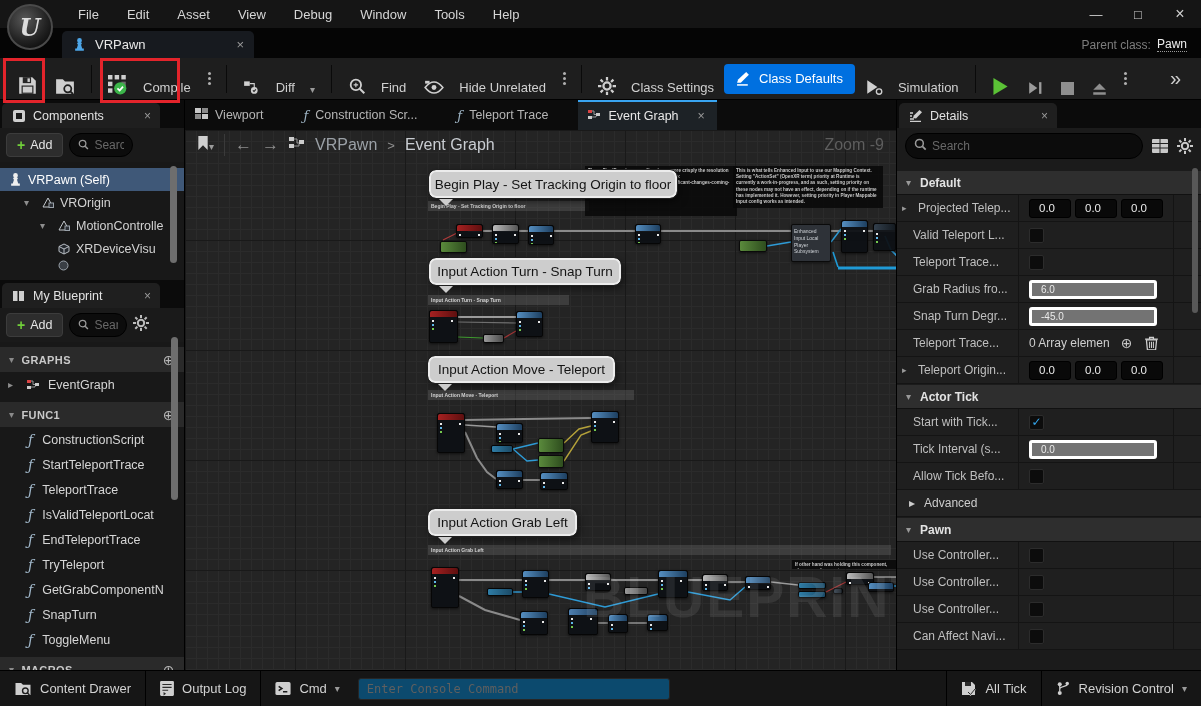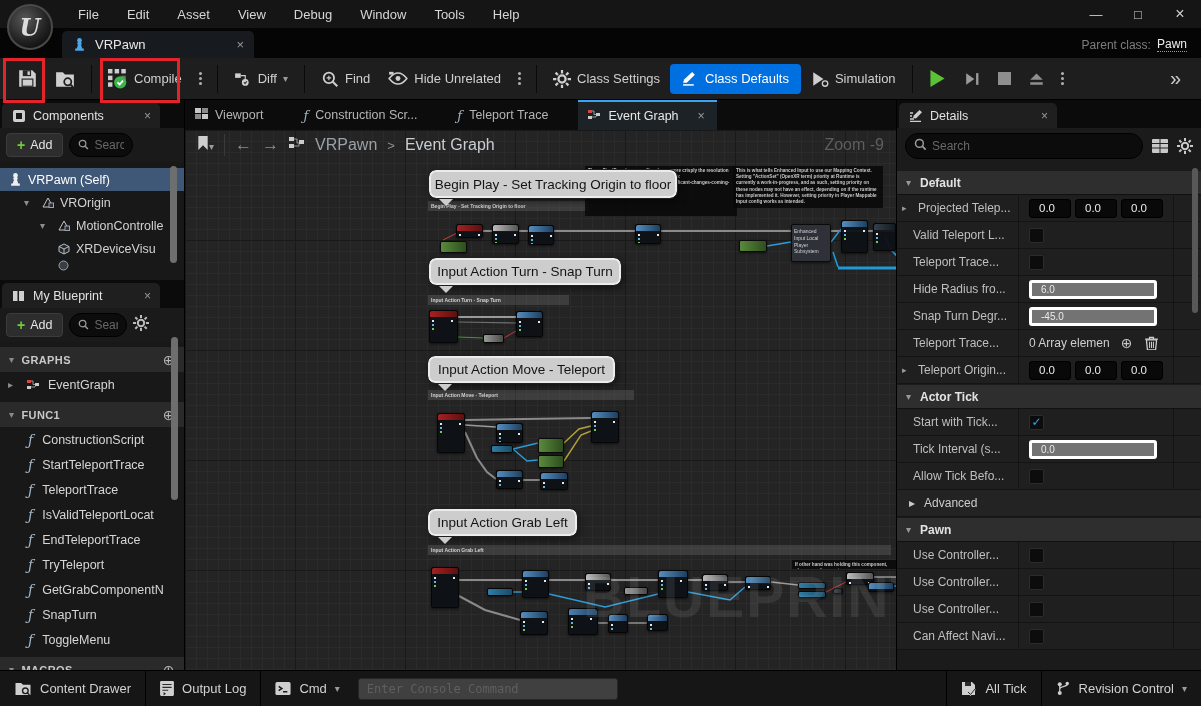--- a/index.html
+++ b/index.html
@@ -13,21 +13,21 @@
 .wbtn{width:42px;display:flex;align-items:center;justify-content:center;color:#cfcfcf;font-size:13px}
 .logo{position:absolute;left:7px;top:4px;width:46px;height:46px;border-radius:50%;background:radial-gradient(circle at 38% 32%,#585858 0%,#232323 55%,#000 100%);border:2px solid #4a4a4a;z-index:20;display:flex;align-items:center;justify-content:center;font-family:"DejaVu Serif",serif;font-style:italic;font-weight:bold;font-size:24px;color:#dcdcdc}
 
 .assetbar{position:absolute;left:0;top:28px;right:0;height:30px;background:#050505;display:flex;align-items:flex-end;justify-content:space-between}
 .atab{margin-left:62px;width:192px;height:27px;background:#171a1f;border-radius:5px 5px 0 0;display:flex;align-items:center;gap:8px;padding:0 10px;font-size:13px;color:#e8e8e8}
 .atx{margin-left:auto;color:#9a9a9a;font-size:13px}
 .pclass{display:flex;gap:6px;align-items:center;margin:0 14px 6px 0;font-size:12px}
 .pclab{color:#7d7d7d}.pcval{color:#ededed;border-bottom:1px dotted #9a9a9a}
 
 .toolbar{position:absolute;left:0;top:58px;right:0;height:42px;background:#1e1e1e;display:flex;align-items:center;padding:0 10px;gap:2px;border-bottom:1px solid #000}
-.tbtn{display:flex;align-items:center;gap:6px;color:#d0d0d0;font-size:13px;padding:0 8px;height:32px;white-space:nowrap}
+.tbtn{display:flex;align-items:flex-end;gap:15px;color:#d0d0d0;font-size:13px;padding:0 8px;height:32px;white-space:nowrap}
 .tsep{width:1px;height:28px;background:#0a0a0a;margin:0 6px}
 .vdots{width:3px;height:3px;background:#b0b0b0;border-radius:50%;box-shadow:0 -5px 0 #b0b0b0,0 5px 0 #b0b0b0;margin:0 7px}
 .chev{font-size:10px;color:#9a9a9a}
 .blue-btn{background:#0070e0;color:#fff;border-radius:4px;height:30px;padding:0 12px;display:flex;gap:8px;align-items:center;font-size:13px}
 .spacer{flex:1}
 .dchev{font-size:20px;color:#cfcfcf;margin-right:12px;letter-spacing:-2px}
 .redbox{position:absolute;border:3px solid #e3242b;z-index:60}
 #rb-save{left:3px;top:58px;width:42px;height:45px}
 #rb-compile{left:100px;top:58px;width:80px;height:45px}
 
@@ -109,21 +109,21 @@
 .nfield{width:128px;height:19px;background:#737373;border:3px solid #ffffff;border-radius:3px;color:#eaeaea;font-size:10px;display:flex;align-items:center;padding-left:9px}
 .cbox{width:15px;height:15px;background:#0c0c0c;border:1px solid #2c2c2c;border-radius:2px;display:flex;align-items:center;justify-content:center;color:#35a8f0;font-size:12px;font-weight:bold}
 .atext{color:#cfcfcf}
 .aplus{font-size:14px;color:#c5c5c5;margin-left:7px}
 .atrash{margin-left:9px;display:flex}
 .drow.dsub{background:#232323;align-items:center;padding-left:12px;gap:9px;color:#cdcdcd}
 
 .statusbar{position:absolute;left:0;right:0;bottom:0;height:36px;background:#161616;border-top:1px solid #000;display:flex;align-items:center}
 .sbtn{display:flex;gap:8px;align-items:center;padding:0 14px;height:100%;font-size:13px;color:#d2d2d2}
 .ssep{width:1px;height:100%;background:#000}
-.coninput{width:260px;height:22px;background:#404040;border:1px solid #262626;border-radius:3px;color:#bbb;font-family:"DejaVu Sans Mono","Liberation Mono",monospace;font-size:12px;padding:0 8px;outline:none;margin-left:4px}
+.coninput{width:312px;height:22px;background:#0c4a6e;border:1px solid #262626;border-radius:3px;color:#bbb;font-family:"DejaVu Sans Mono","Liberation Mono",monospace;font-size:12px;padding:0 8px;outline:none;margin-left:4px}
 .coninput::placeholder{color:#5f5f5f}
 .sright{margin-left:auto;display:flex;height:100%;align-items:center}
 </style>
 </head>
 <body>
 
 <div class="window">
 
   <div class="titlebar">
     <div class="menu-item">File</div>
@@ -660,21 +660,21 @@
           <div class="dlab">
             <span>Teleport Trace...</span>
           </div>
           <div class="dval">
             <span class="cbox"></span>
           </div>
           <div class="dspc"></div>
         </div>
         <div class="drow">
           <div class="dlab">
-            <span>Hide Radius fro...</span>
+            <span>Grab Radius fro...</span>
           </div>
           <div class="dval">
             <span class="nfield">6.0</span>
           </div>
           <div class="dspc"></div>
         </div>
         <div class="drow">
           <div class="dlab">
             <span>Snap Turn Degr...</span>
           </div>

